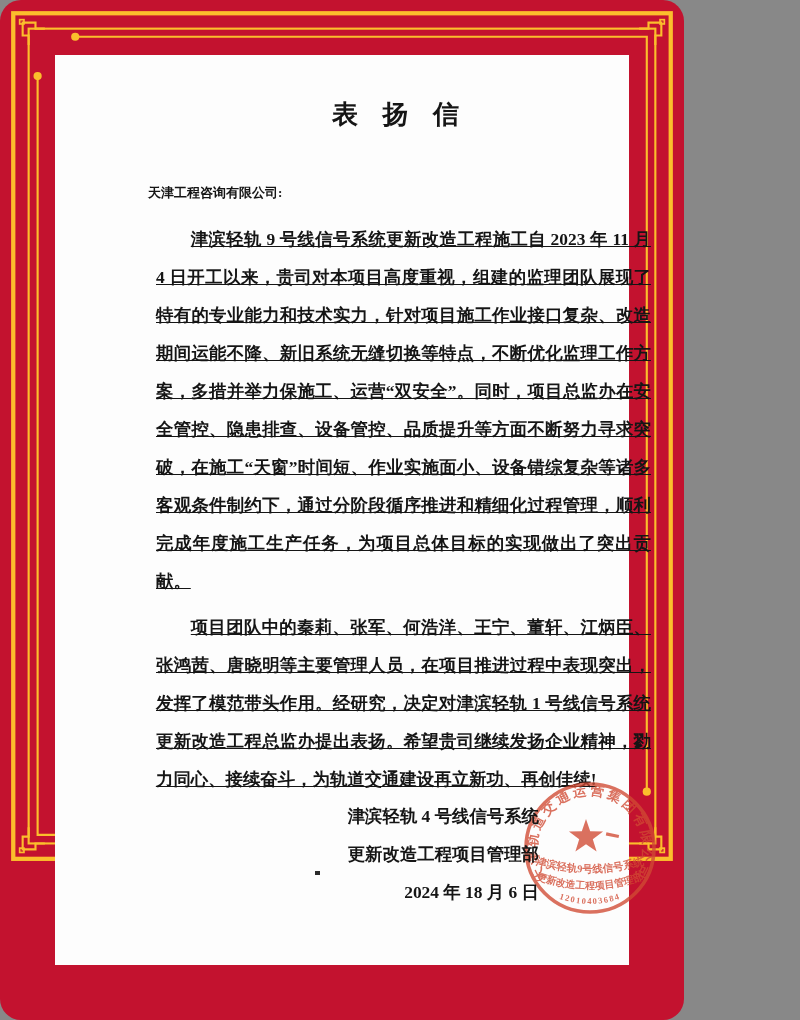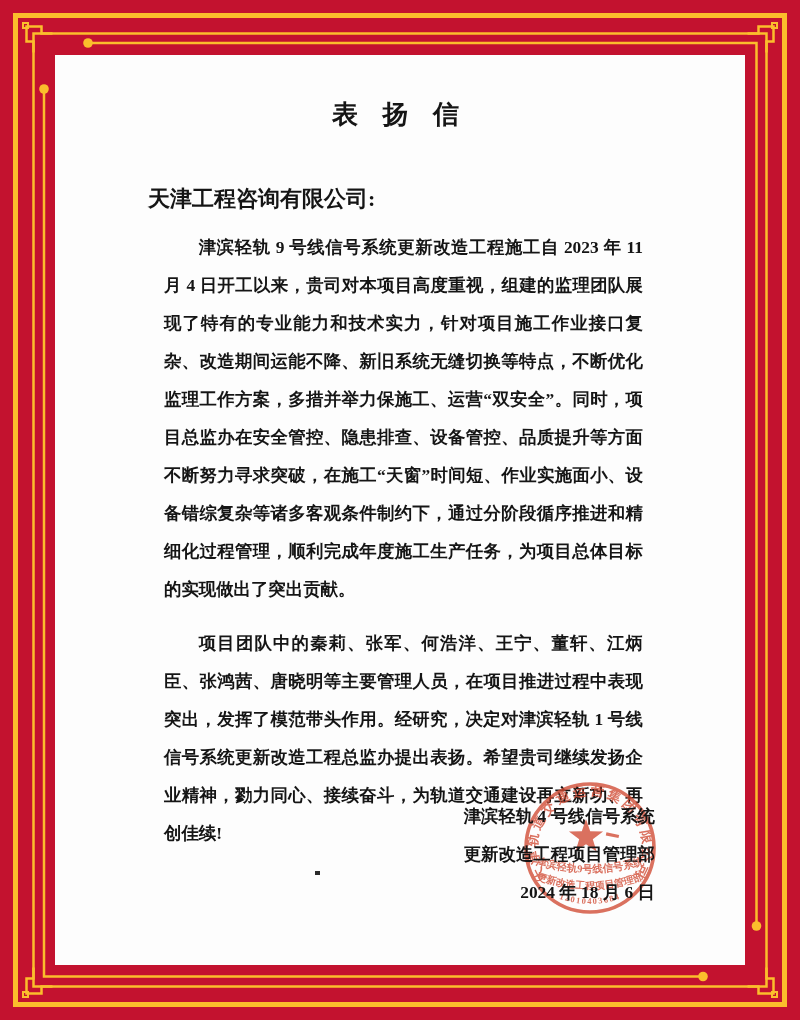--- a/index.html
+++ b/index.html
@@ -1,40 +1,40 @@
 <!DOCTYPE html>
 <html style="--red: #c3122f; --gold: #fbbe2c; --paper: #fdfdfd; --ink: #151515; --seal: #d14a33;"><head>
 <meta charset="utf-8">
 <style>
   html,body{margin:0;padding:0;background:#888;}
   :root{
     --red:#c3122f; --gold:#fbbe2c; --paper:#fdfdfd; --ink:#151515; --seal:#d14a33;
   }
   .page{
-    position:relative;width:800px;height:1020px;background:var(--red);
-    overflow:hidden;font-family:"Liberation Serif","DejaVu Serif",serif;
+    position:relative;width:684px;height:1020px;background:var(--red);
+    overflow:hidden;font-family:"Liberation Serif","DejaVu Serif",serif;border-radius:21px;
   }
   .border-svg{position:absolute;inset:0;z-index:0;}
   .border-svg .gline{stroke:var(--gold);fill:none;}
   .border-svg .gdot{fill:var(--gold);stroke:none;}
   .paper{position:absolute;left:55px;top:55px;right:55px;bottom:55px;background:var(--paper);z-index:1;}
   .title{
     position:absolute;left:0;top:97px;width:800px;text-align:center;z-index:2;
     font-size:26px;font-weight:700;color:var(--ink);letter-spacing:9px;
   }
   .salutation{
     position:absolute;left:148px;top:184px;z-index:2;
-    font-size:22px;font-weight:700;color:var(--ink);text-align:right;
+    font-size:13px;font-weight:700;color:var(--ink);text-align:right;
   }
   .letter-body{
     position:absolute;left:148px;top:212px;width:511px;z-index:2;
     font-size:17.4px;font-weight:700;color:var(--ink);line-height:38px;
     text-align:justify;
   }
-  .letter-body p{margin:16px;text-indent:2em;}
+  .letter-body p{margin:8px;text-indent:2em;text-decoration:underline;}
   .letter-body p + p{margin-top:4px;}
   .sig-block{
     position:absolute;right:145px;top:797px;z-index:3;text-align:right;
     font-size:17.4px;font-weight:700;color:var(--ink);line-height:38px;
   }
   .stamp{position:absolute;left:510px;top:768px;width:160px;height:160px;z-index:2;}
   .stamp .seal{opacity:.78;}
   .stamp .ring{stroke:var(--seal);fill:none;stroke-width:3.6;}
   .stamp text{fill:var(--seal);font-family:"Liberation Serif","DejaVu Serif",serif;font-weight:700;}
   .stamp .solid{fill:var(--seal);stroke:none;}

